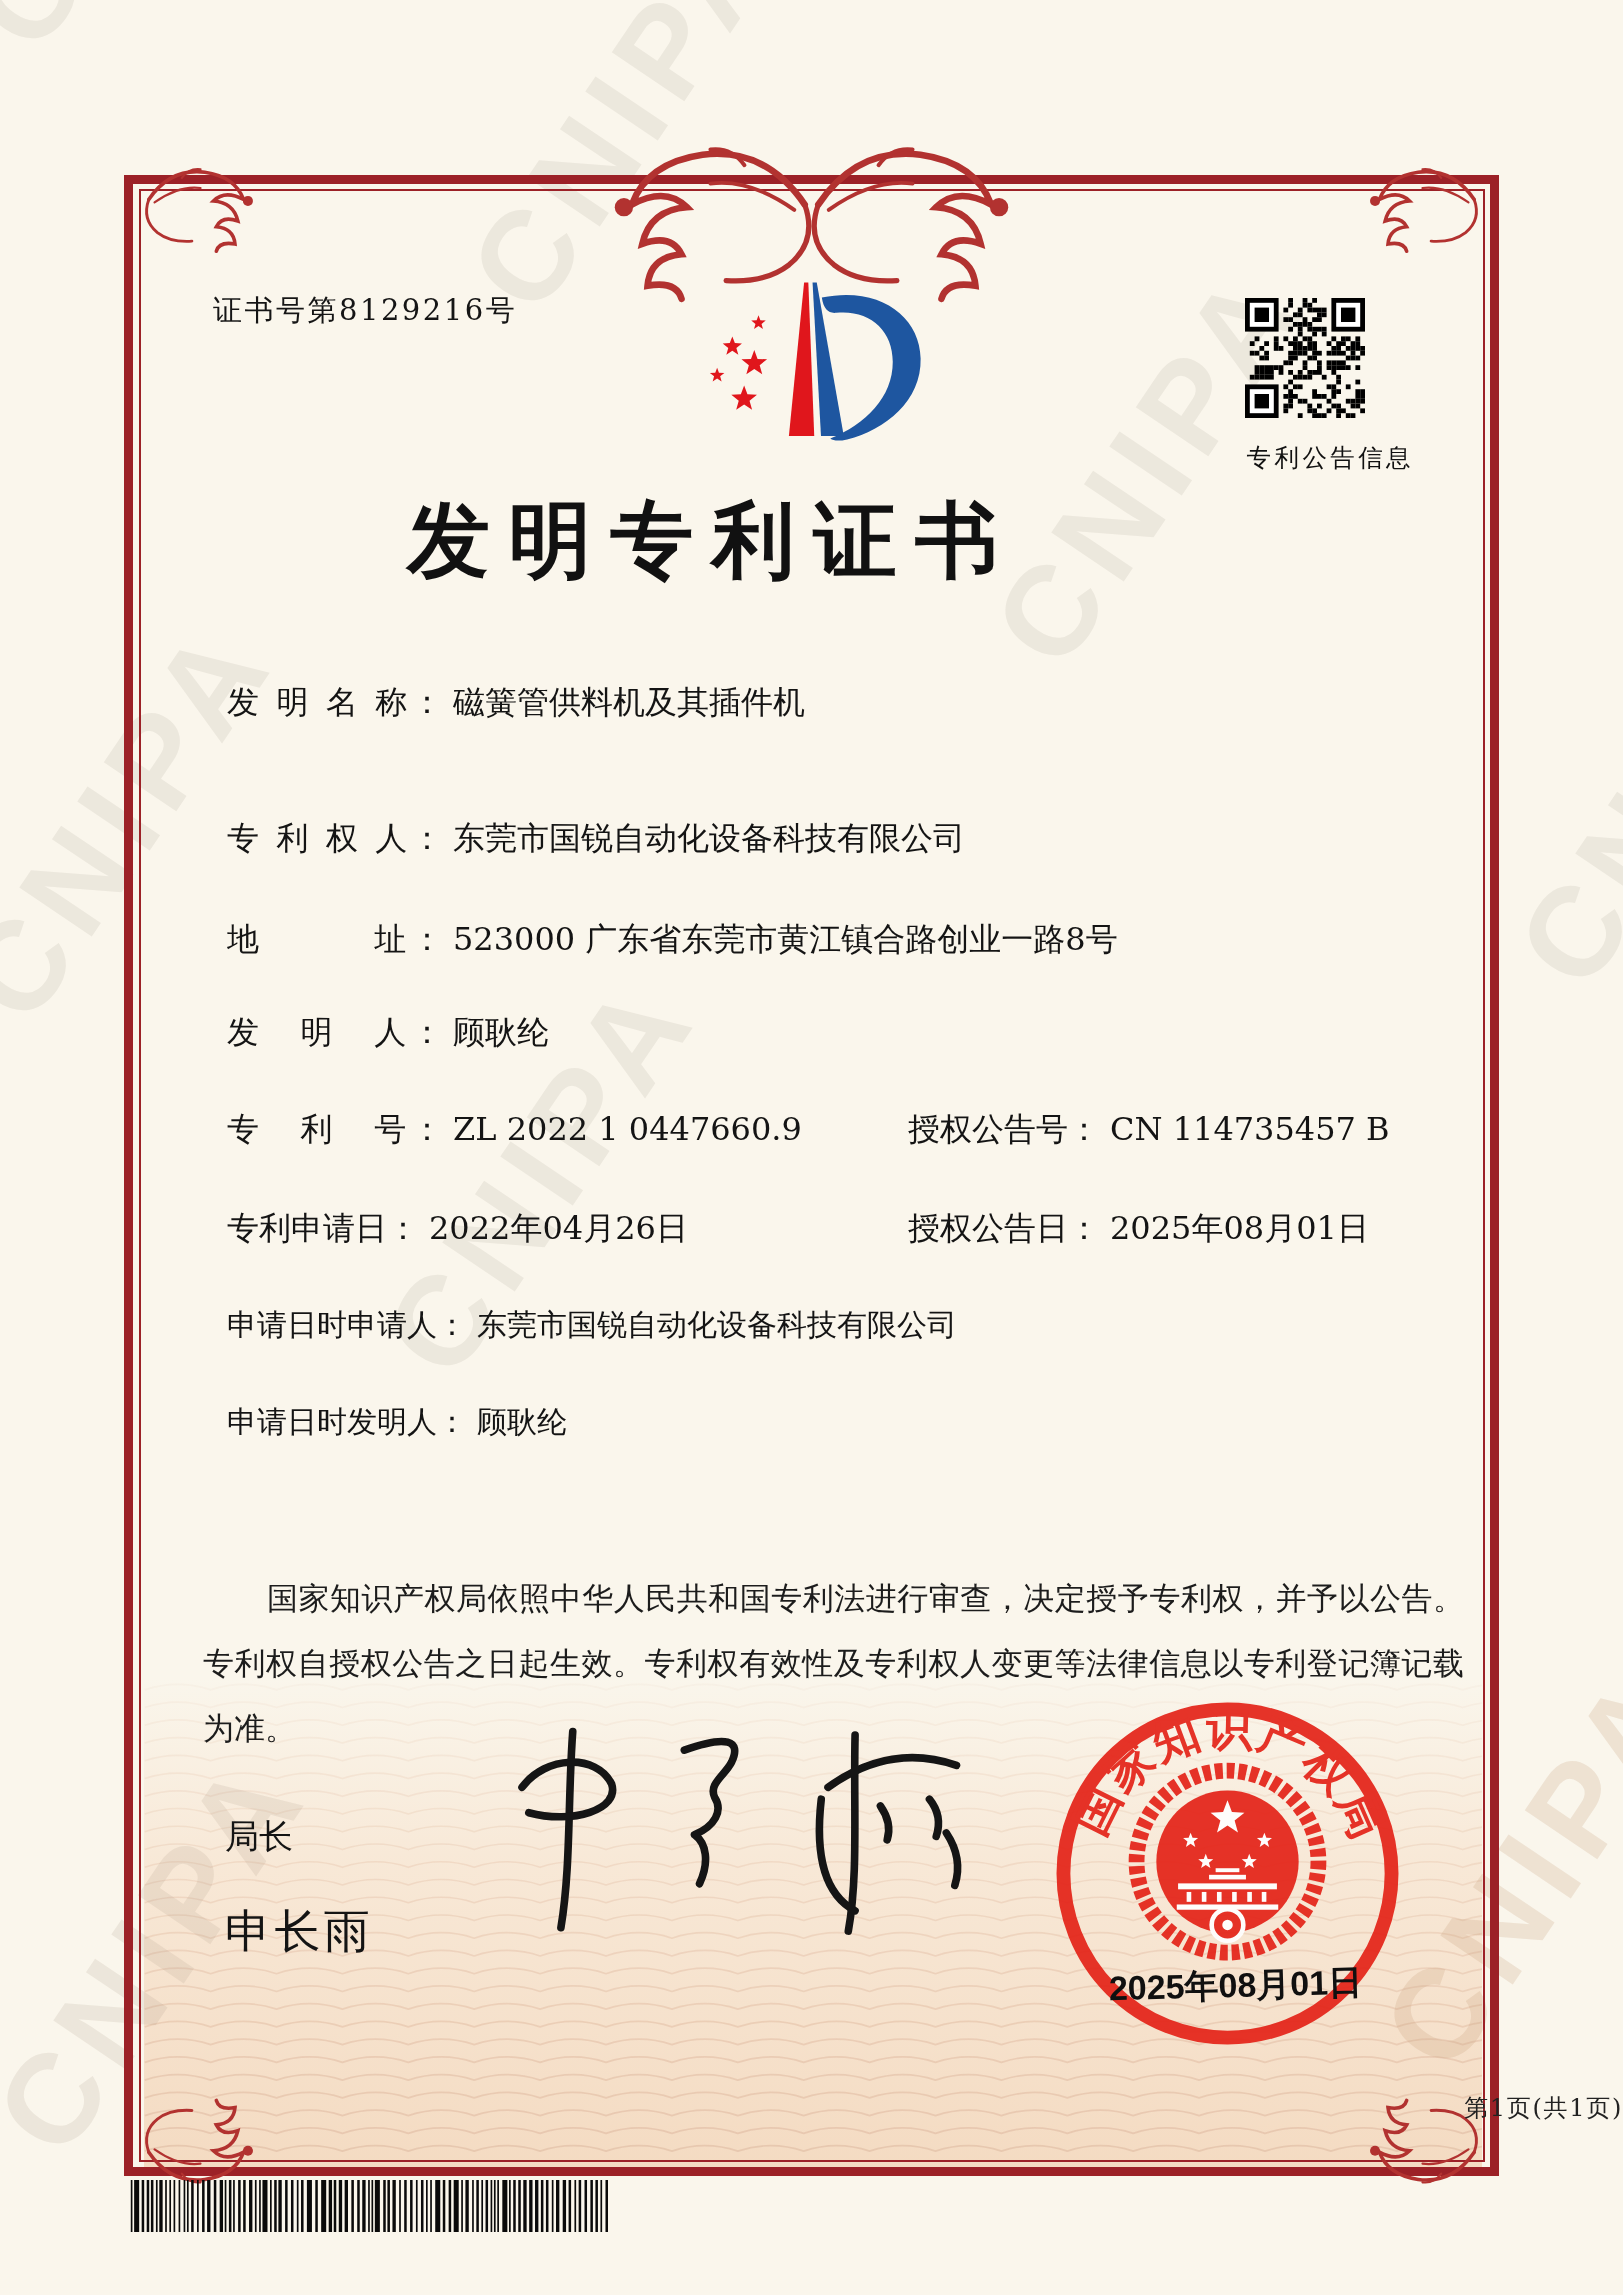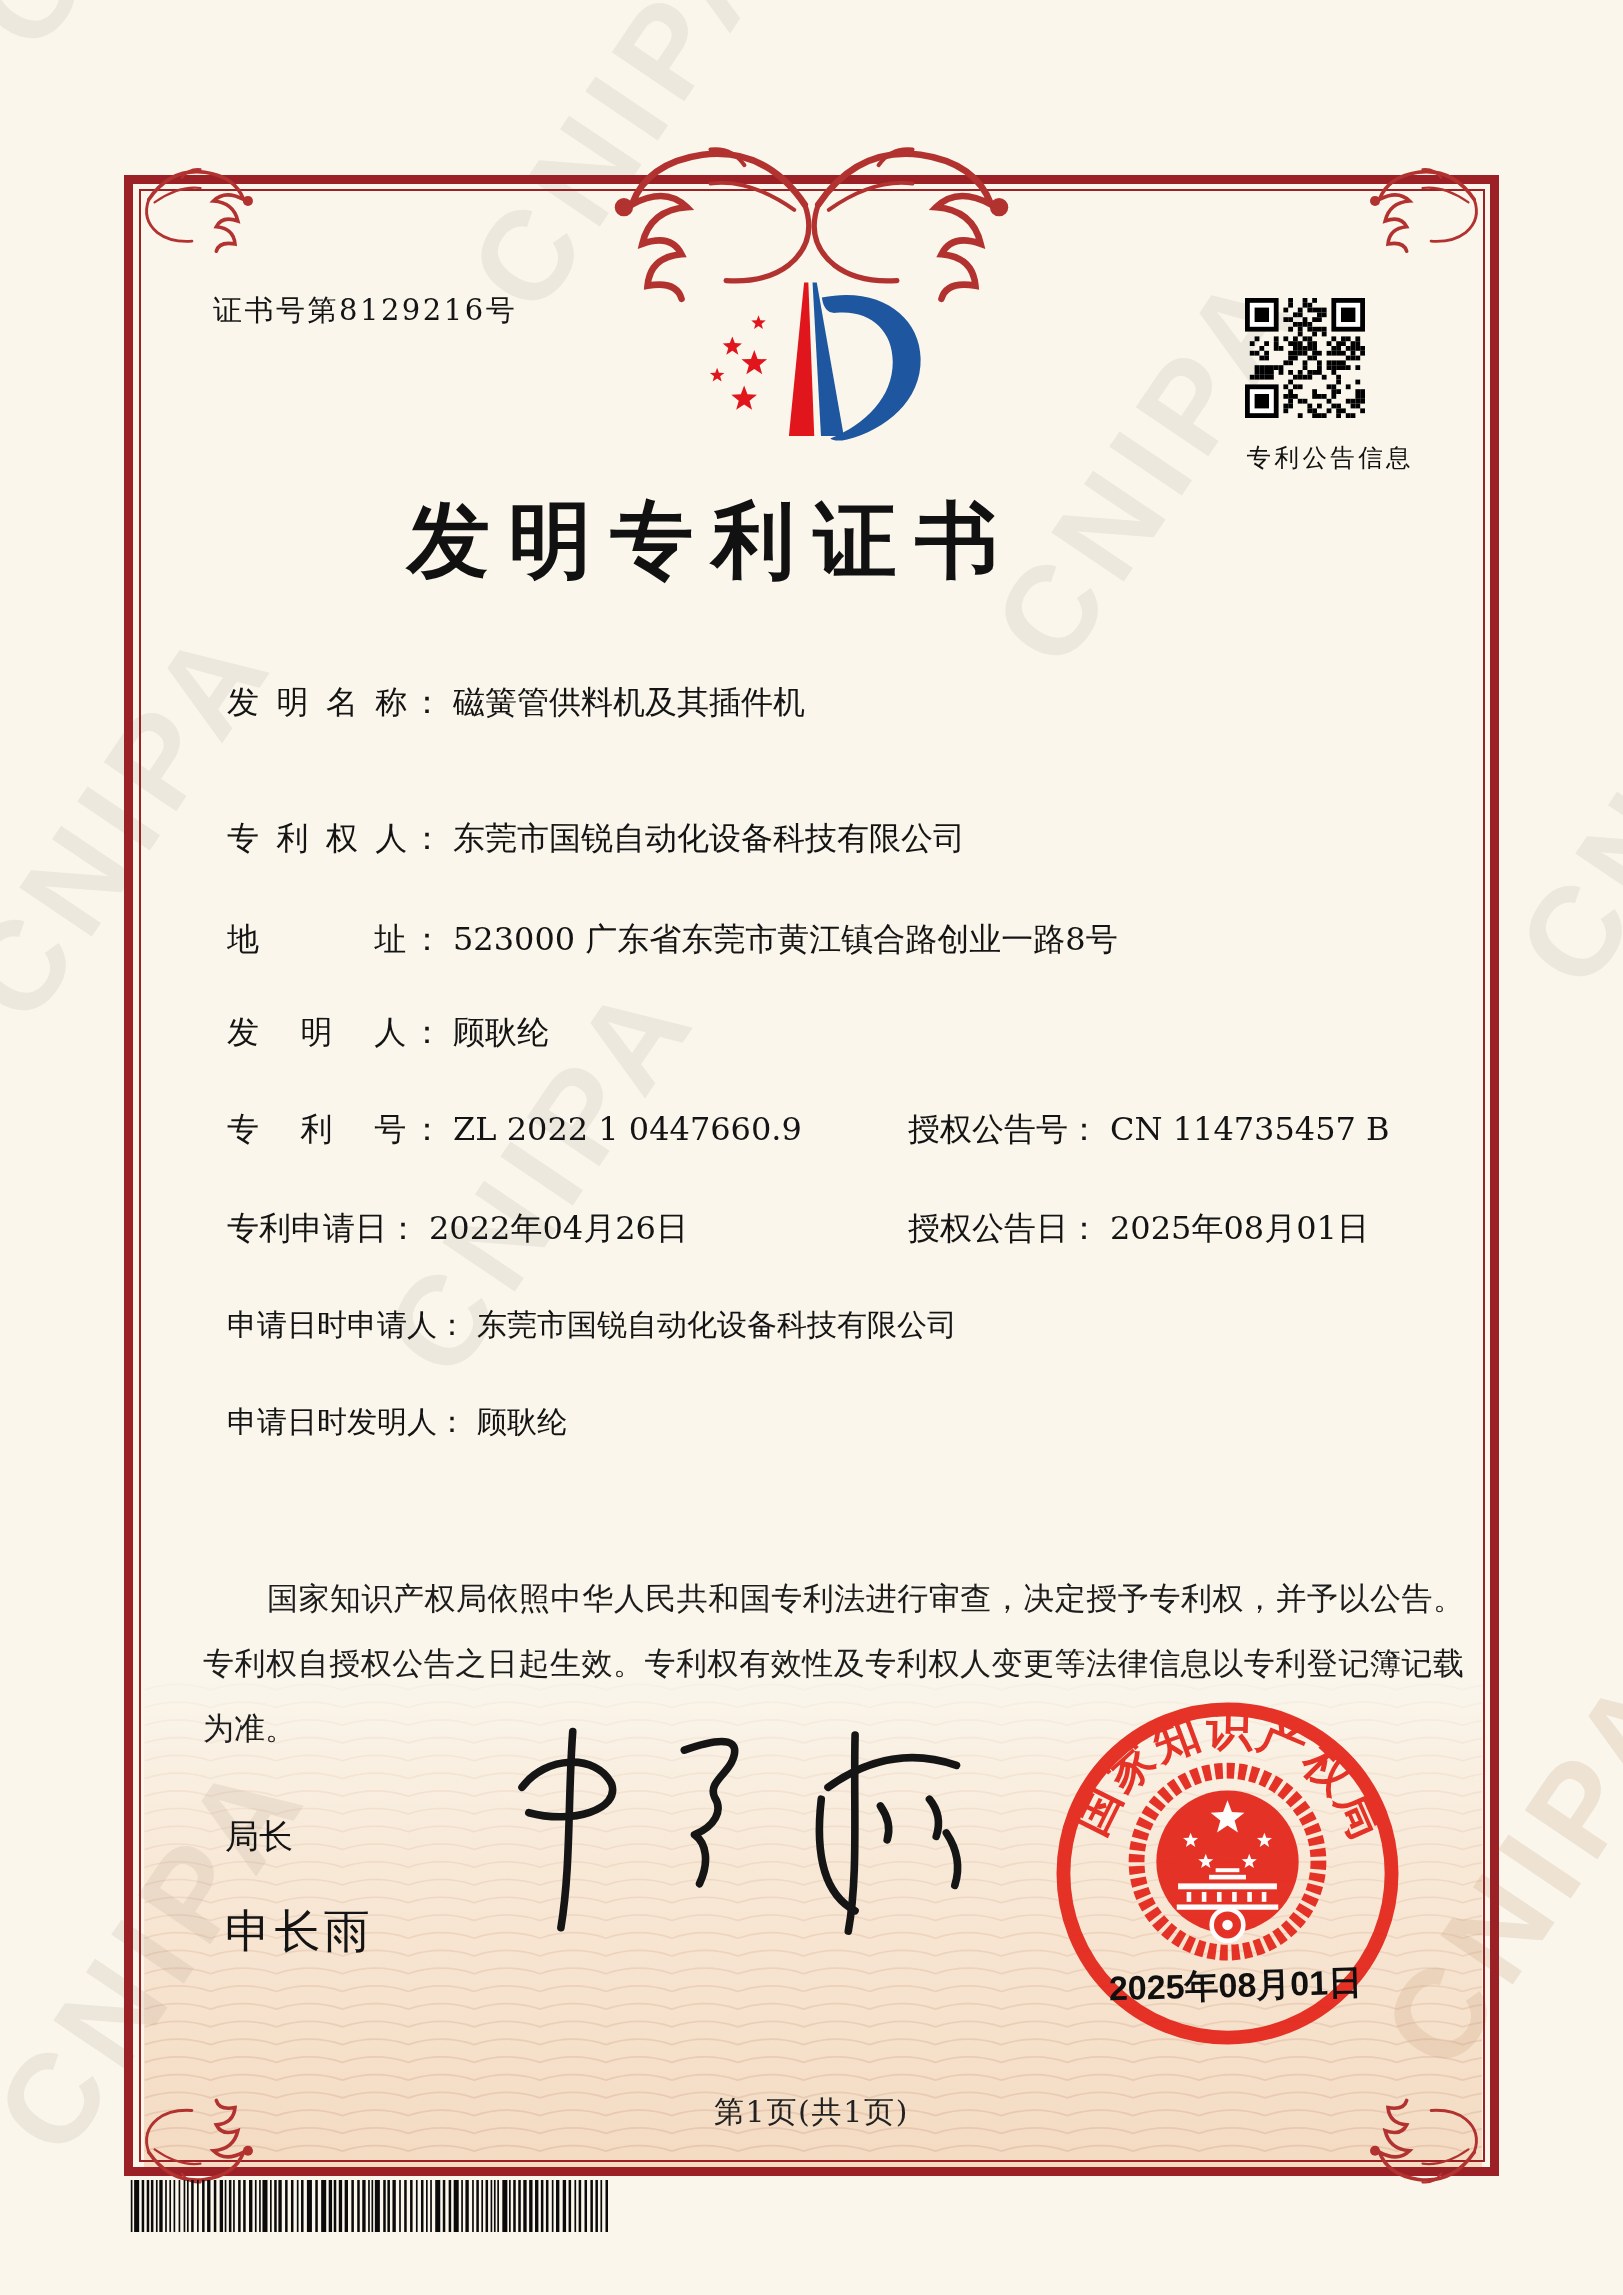--- a/index.html
+++ b/index.html
@@ -39,21 +39,21 @@
   
   .director-title{position:absolute;left:225px;top:1814px;font-size:34px;color:#141414;z-index:5;}
   .director-name{position:absolute;left:225px;top:1901px;font-size:46px;color:#141414;z-index:5;letter-spacing:3.4px;}
   #signature{position:absolute;left:473px;top:1706px;z-index:5;}
   
   #seal{position:absolute;left:1043px;top:1689px;z-index:5;}
   .seal-date{position:absolute;left:1096px;top:1963px;width:279px;text-align:center;z-index:6;
              font-family:"Liberation Sans",sans-serif;font-weight:bold;font-size:34px;color:#101010;
              transform:rotate(-1.5deg);}
   
-  .page-info{position:absolute;left:0;top:2092px;width:1623px;text-align:center;font-size:30px;color:#222;z-index:5;letter-spacing:1.7px;}
+  .page-info{position:absolute;left:0;top:2092px;width:1623px;text-align:right;font-size:24px;color:#222;z-index:5;letter-spacing:1.7px;}
   #barcode{position:absolute;left:129px;top:2180px;z-index:4;}
 </style>
 </head>
 <body>
 
 <div class="page">
 
   <div class="wm" style="left:-59px;top:-8.5px">CNIPA</div>
   <div class="wm" style="left:1336px;top:-51px">CNIPA</div>
   <div class="wm" style="left:440px;top:254px">CNIPA</div>

